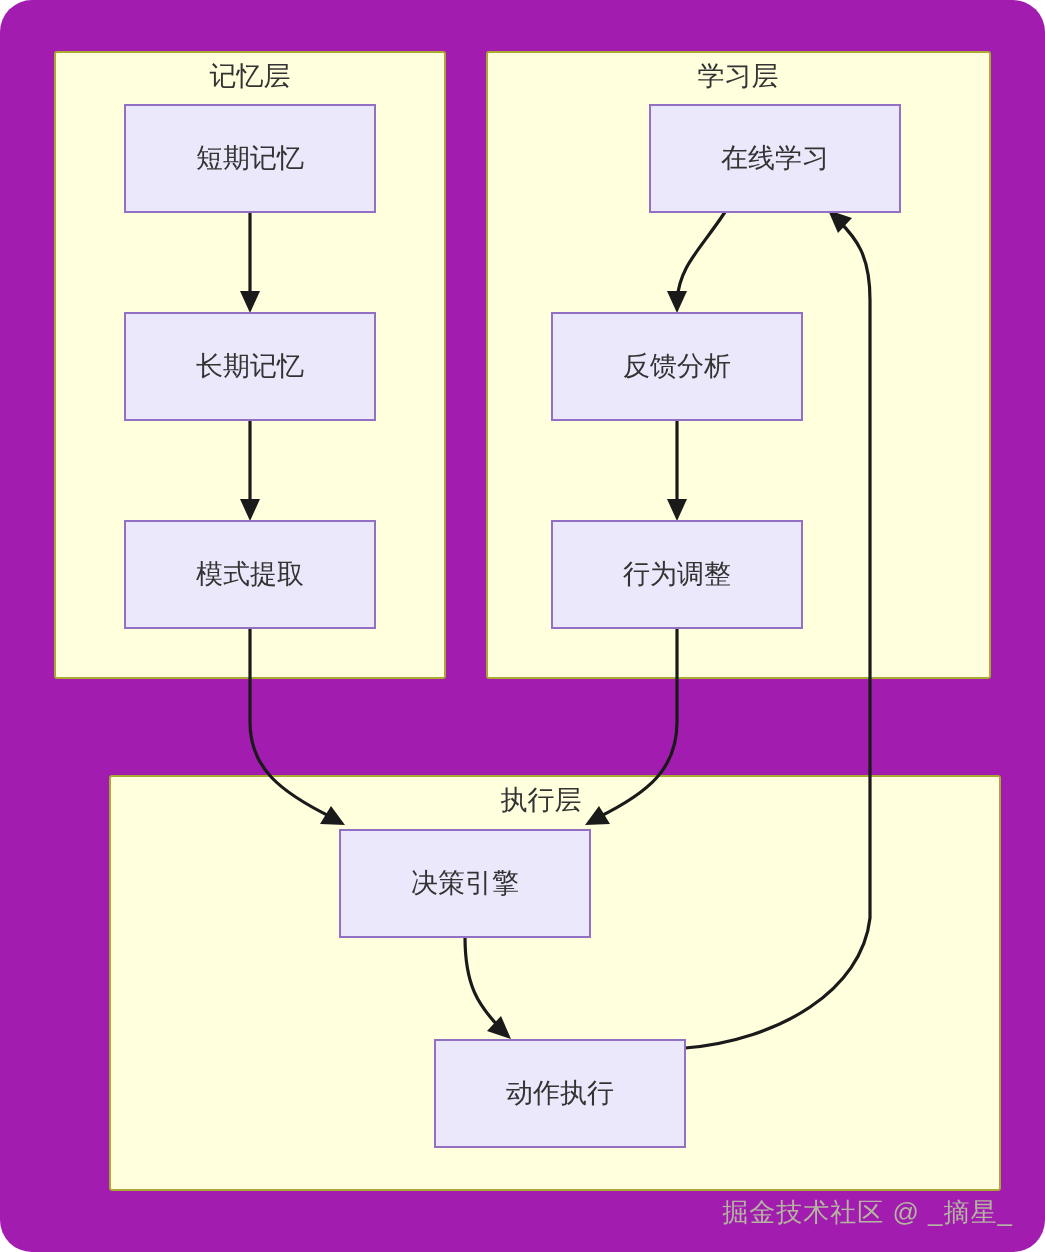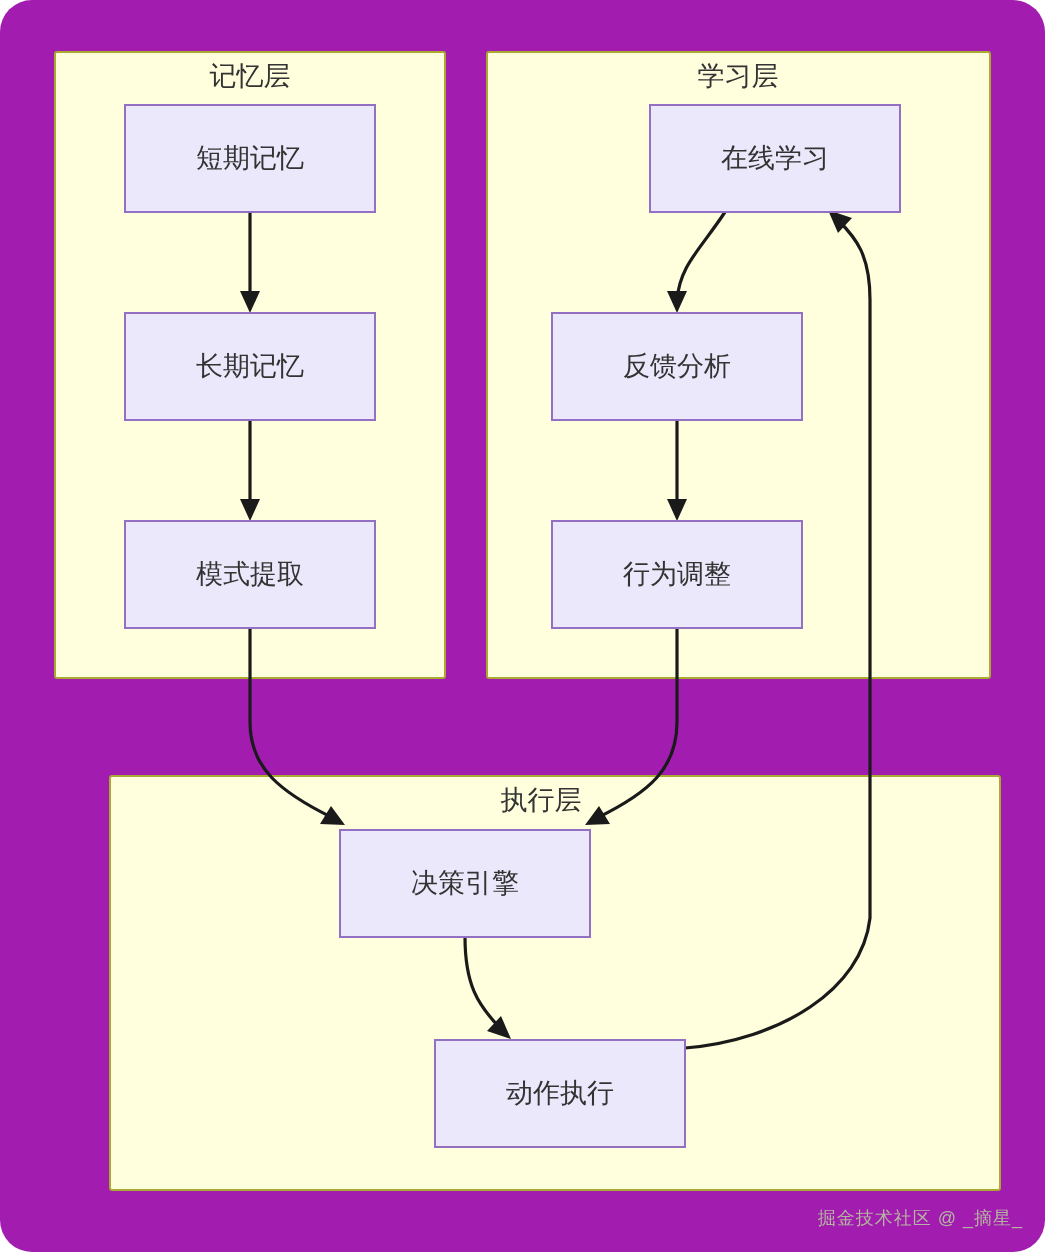--- a/index.html
+++ b/index.html
@@ -21,23 +21,23 @@
   }
   .cluster-label{
     font-family:"Liberation Sans","DejaVu Sans",sans-serif;
     font-size:27px;fill:#333333;
     text-anchor:middle;dominant-baseline:middle;
   }
   .edge-path{fill:none;stroke:#1a1a1a;stroke-width:3.2;}
   .edge-head{fill:#1a1a1a;stroke:none;}
   .watermark{
     position:absolute;
-    right:22px;bottom:22px;
+    right:32px;bottom:22px;
     font-family:"Liberation Sans","DejaVu Sans",sans-serif;
-    font-size:18px;
+    font-size:26px;
     color:#b4b4a0;
     letter-spacing:1px;
     white-space:nowrap;
     user-select:none;
   }
 </style>
 </head>
 <body>
 
 <div id="stage">

